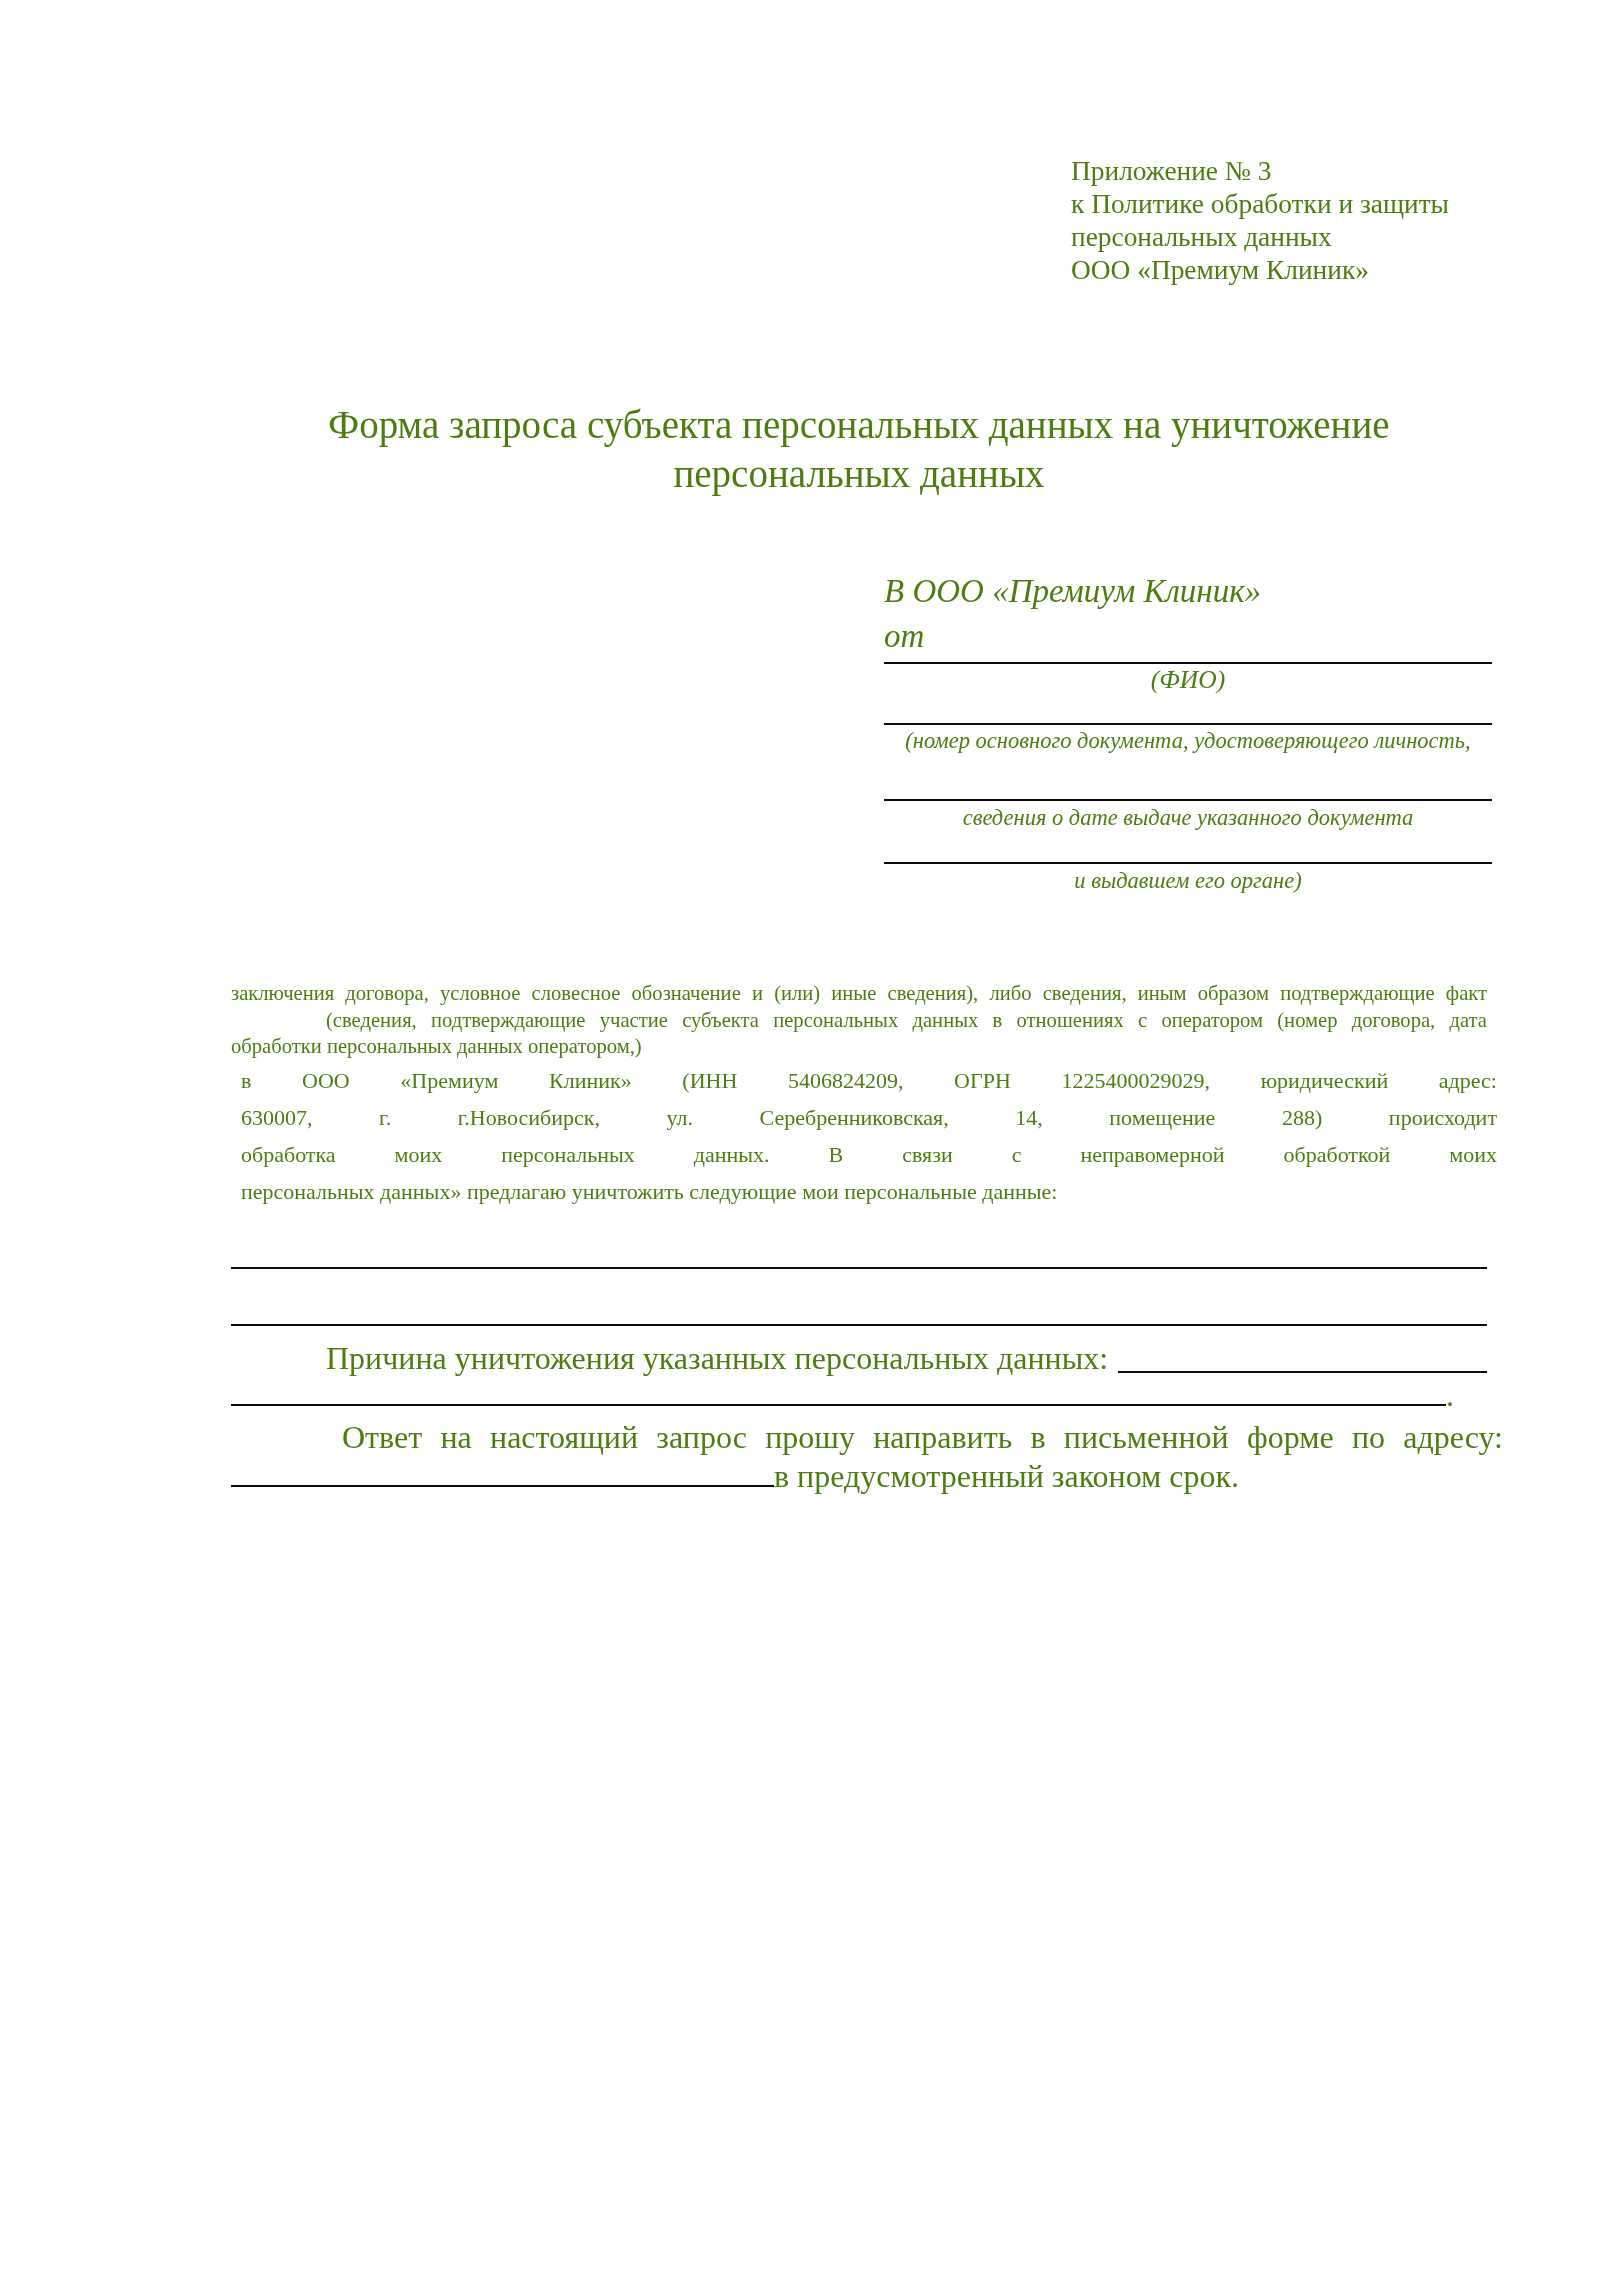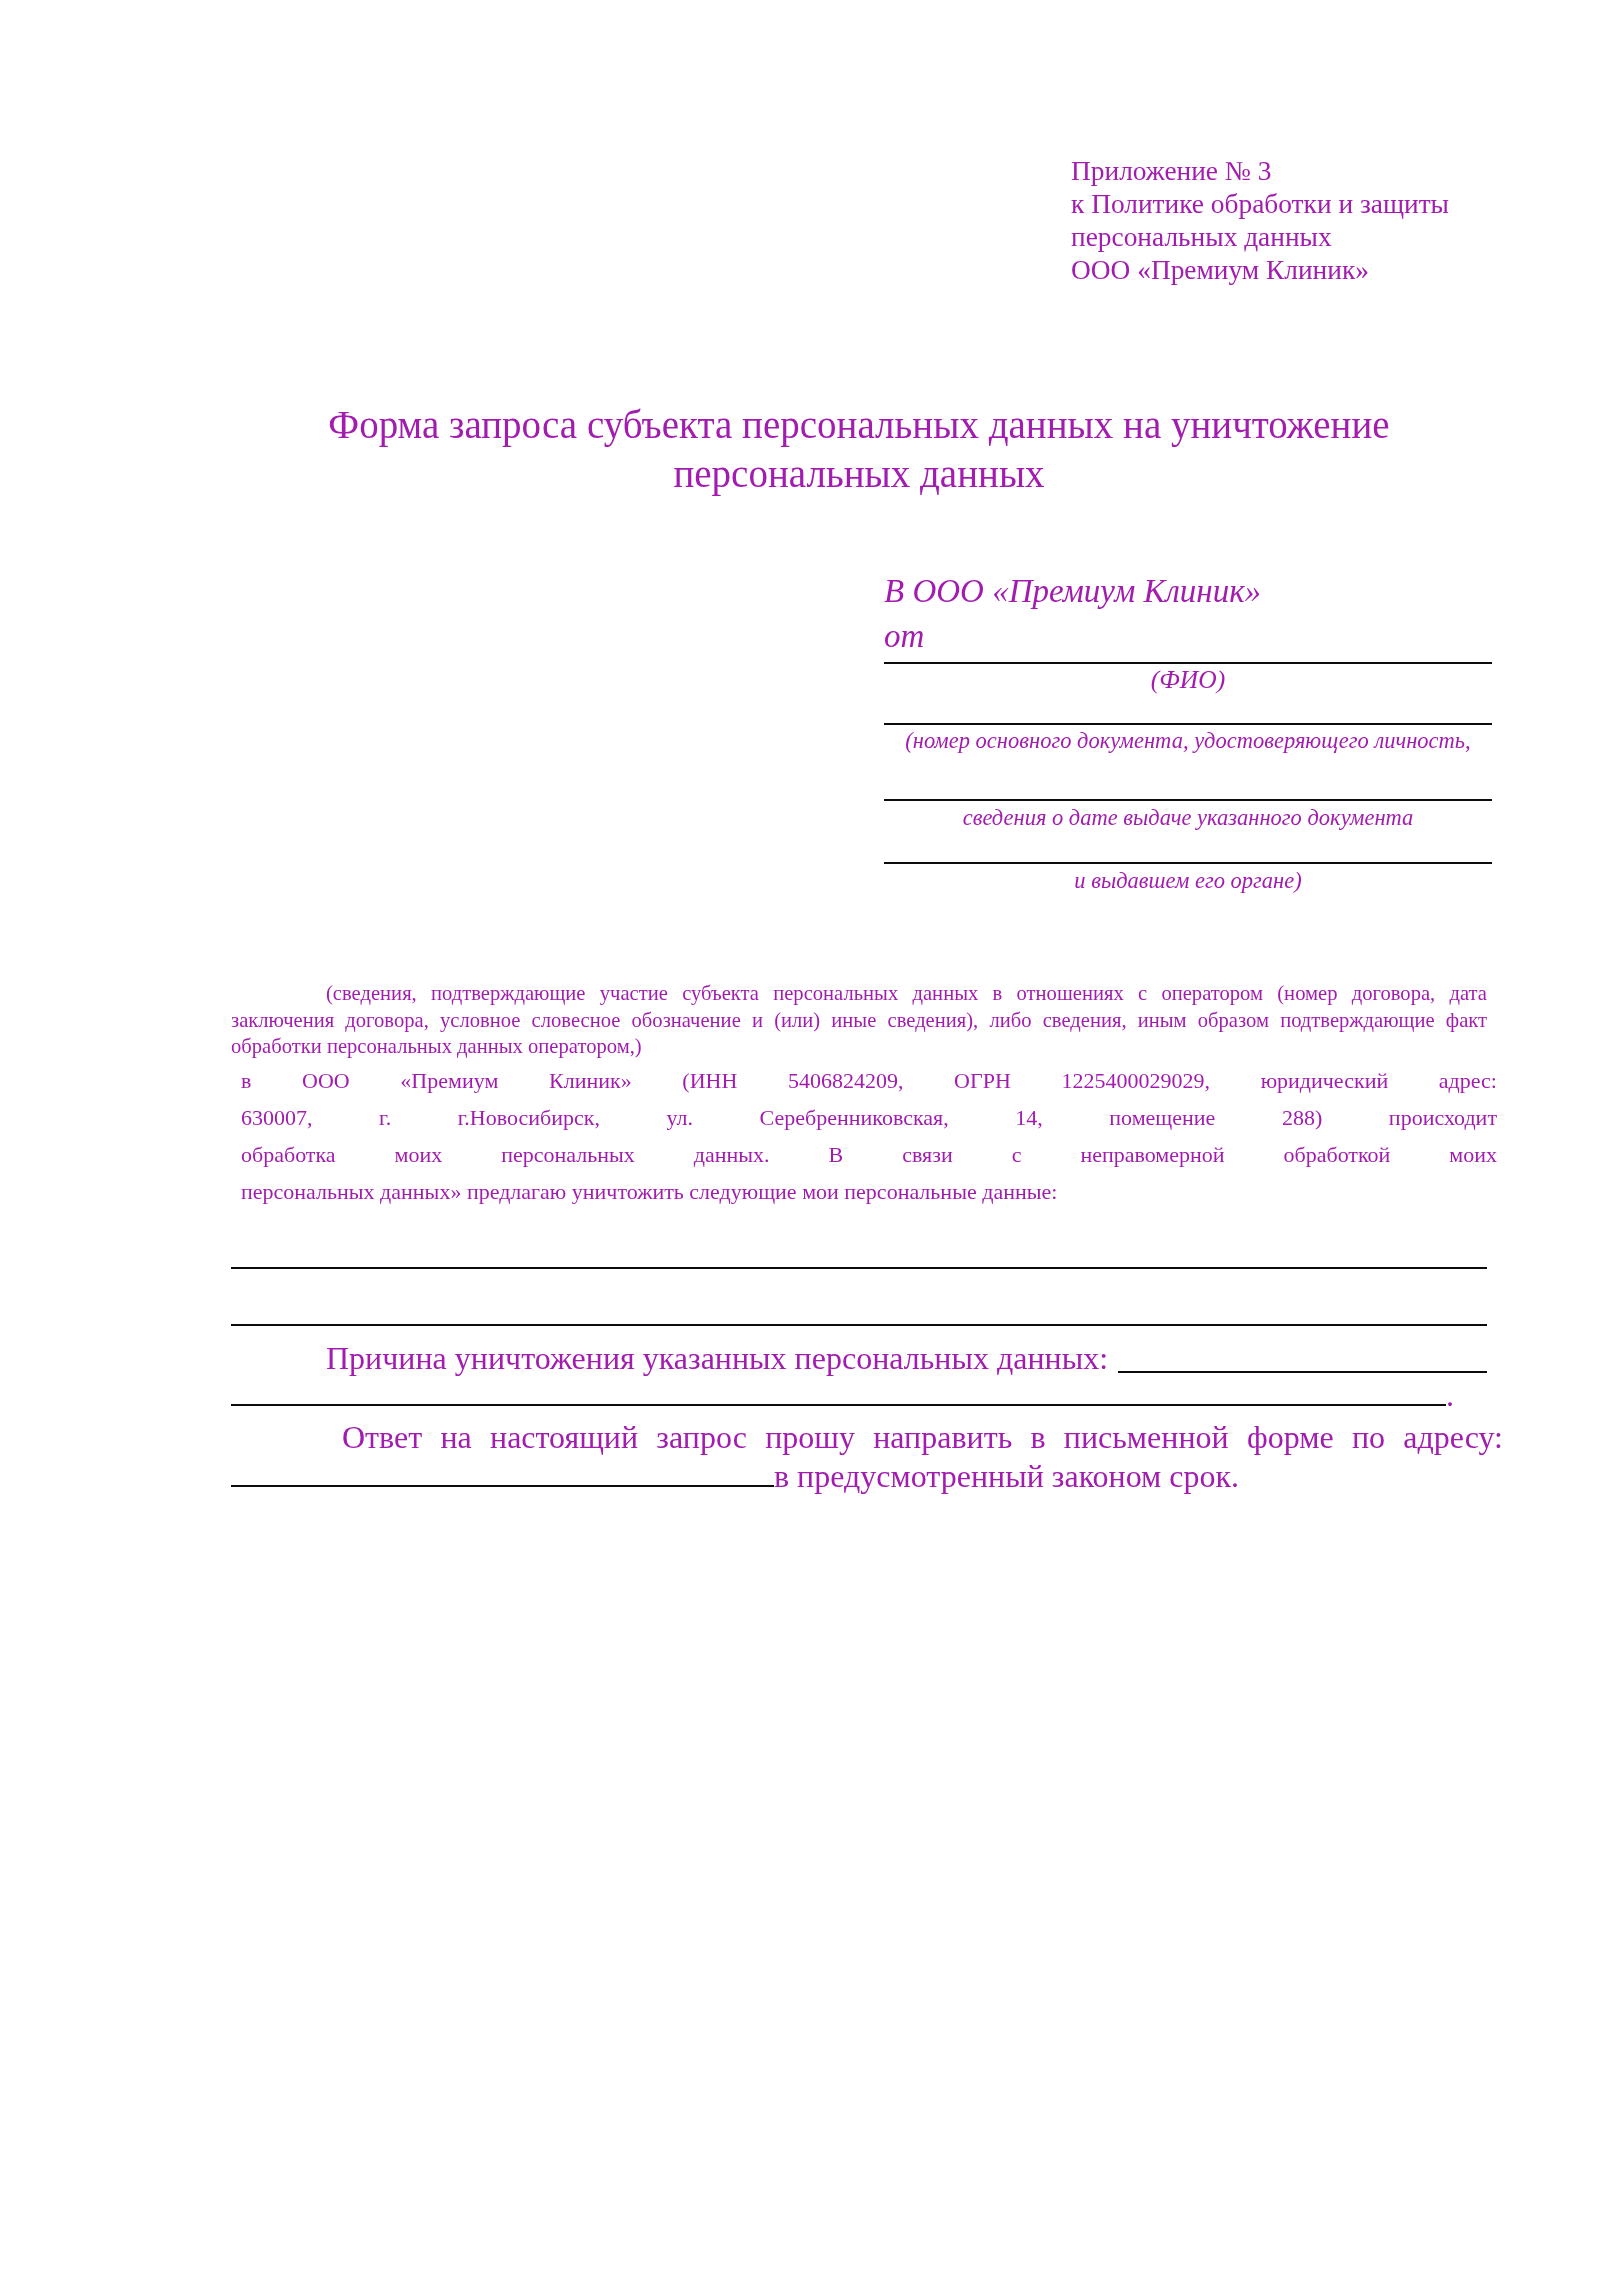--- a/index.html
+++ b/index.html
@@ -1,21 +1,21 @@
 <!DOCTYPE html>
 <html><head>
 <meta charset="utf-8">
 <style>
   html,body{margin:0;padding:0;background:#ffffff;}
   .sheet{
     position:relative;
     width:1621px;height:2294px;
     background:#ffffff;
     font-family:"Liberation Serif","DejaVu Serif",serif;
-    color:#a21caf;
+    color:#4d7c0f;
     overflow:hidden;
   }
   
   .hdr{position:absolute;left:1071px;top:155px;width:431px;font-size:27.4px;line-height:33px;}
   
   .title{
     position:absolute;left:231px;top:400px;width:1256px;
     font-size:39px;line-height:49px;font-weight:normal;text-align:center;margin:0;
   }
   
@@ -92,22 +92,22 @@
 
     <div class="addr-line l3"></div>
     <div class="addr-cap c3">сведения о дате выдаче указанного документа</div>
 
     <div class="addr-line l4"></div>
     <div class="addr-cap c4">и выдавшем его органе)</div>
   </div>
 
 
   <div class="note">
+    <div class="note-line">заключения договора, условное словесное обозначение и (или) иные сведения), либо сведения, иным образом подтверждающие факт</div>
     <div class="note-line first">(сведения, подтверждающие участие субъекта персональных данных в отношениях с оператором (номер договора, дата</div>
-    <div class="note-line">заключения договора, условное словесное обозначение и (или) иные сведения), либо сведения, иным образом подтверждающие факт</div>
     <div class="note-line last">обработки персональных данных оператором,)</div>
   </div>
 
   <div class="para">
     <div class="jline">в ООО «Премиум Клиник» (ИНН 5406824209, ОГРН 1225400029029, юридический адрес:</div>
     <div class="jline">630007, г. г.Новосибирск, ул. Серебренниковская, 14, помещение 288) происходит</div>
     <div class="jline">обработка моих персональных данных. В связи с неправомерной обработкой моих</div>
     <div class="jline last">персональных данных» предлагаю уничтожить следующие мои персональные данные:</div>
   </div>
 

